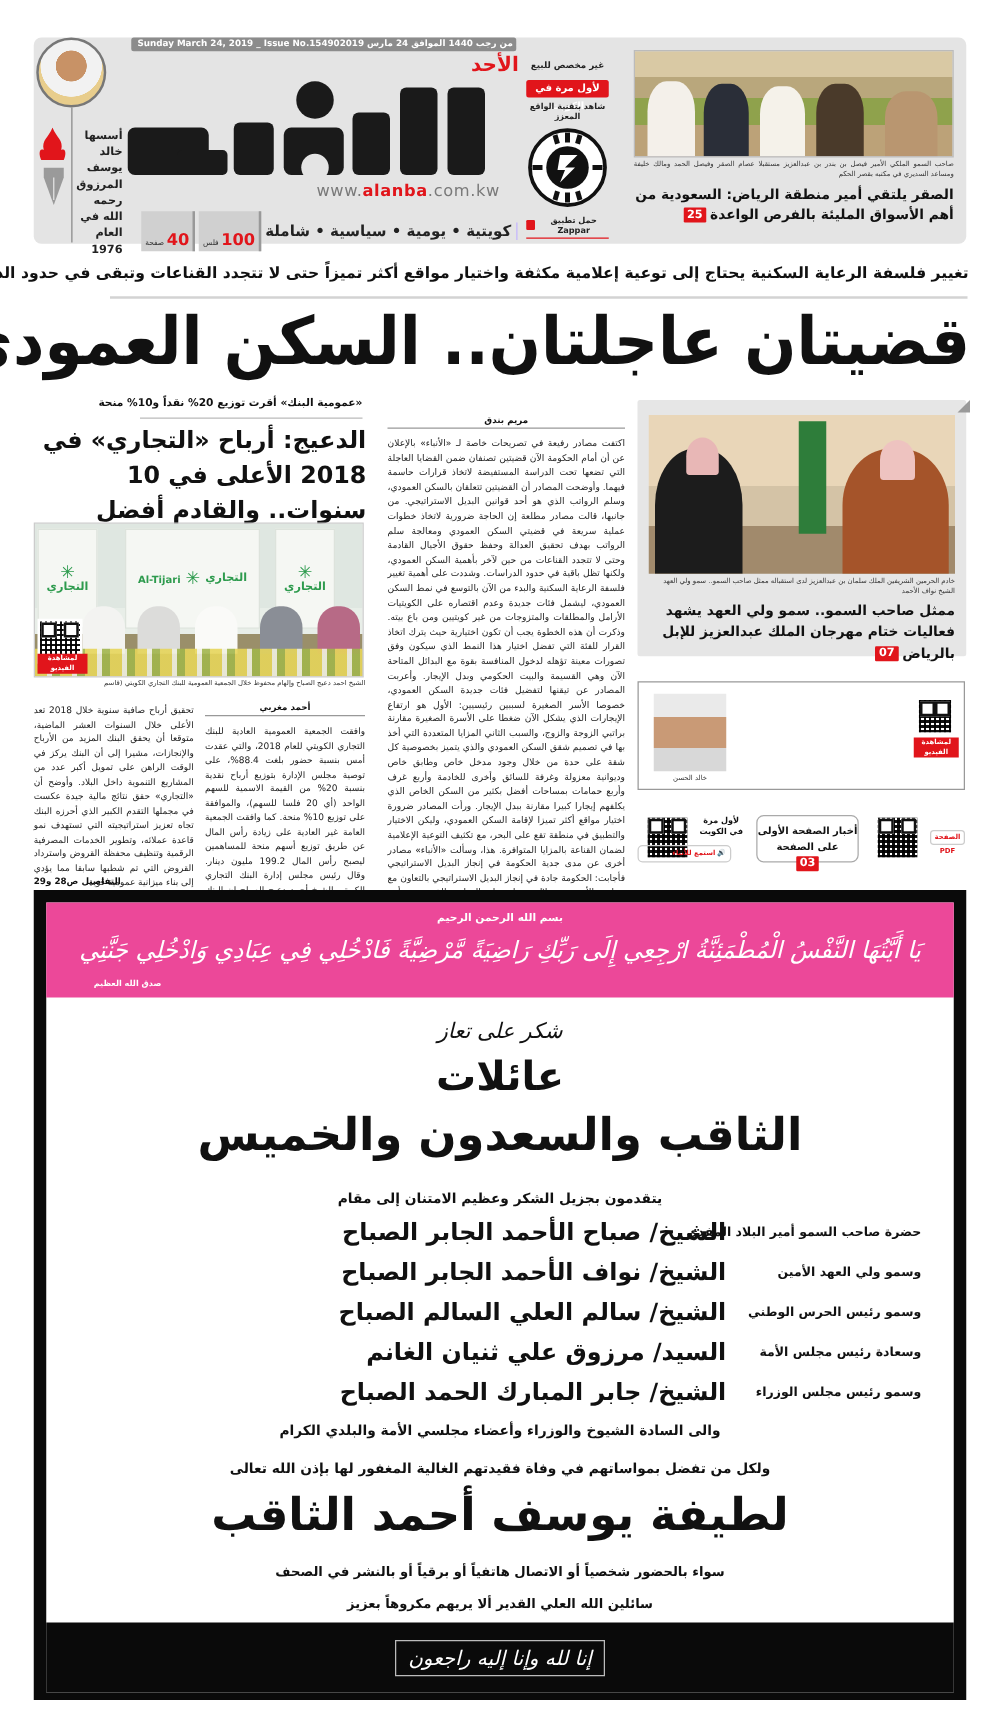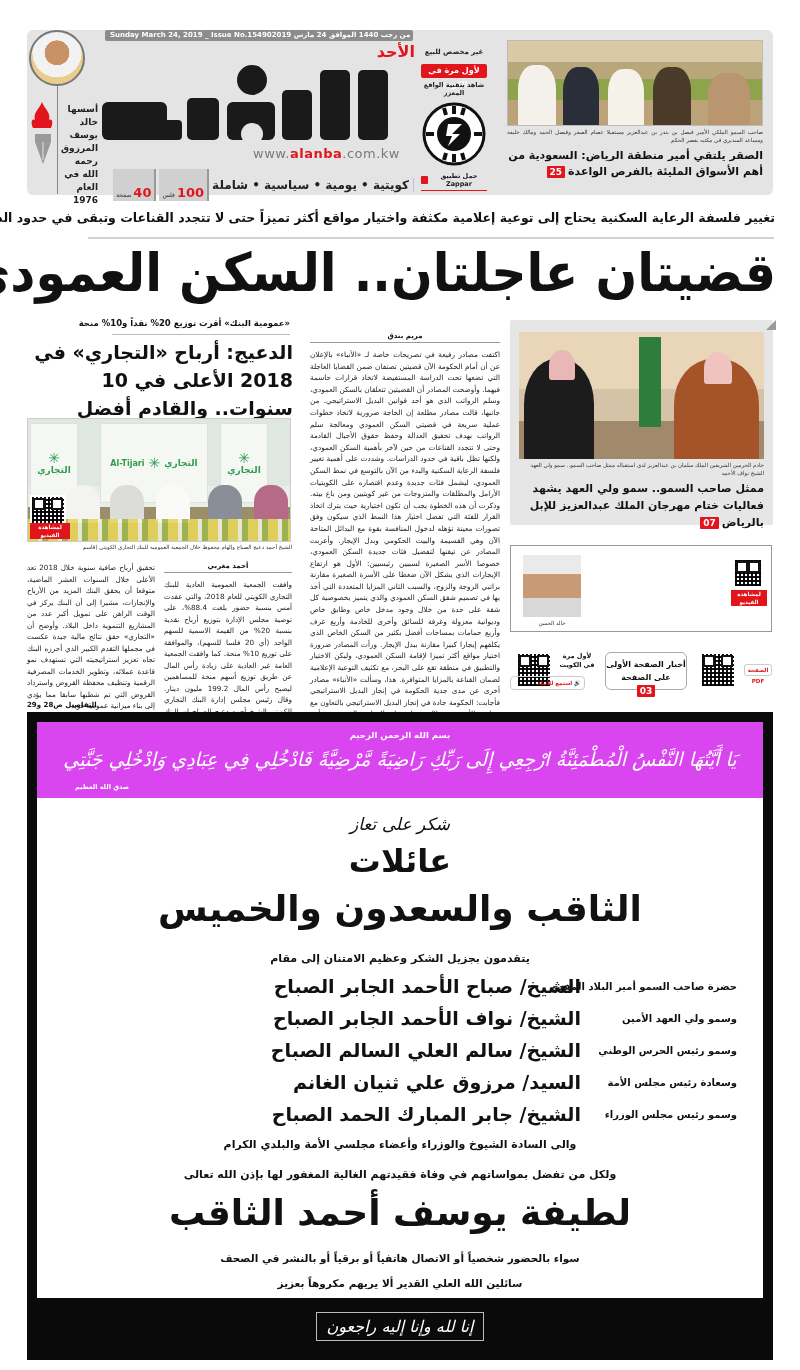--- a/index.html
+++ b/index.html
@@ -94,21 +94,21 @@
 
   .promo-row { position: absolute; left: 510px; top: 650px; width: 262px; height: 56px; }
   .promo-card { position: absolute; left: 95px; top: 2px; width: 82px; height: 38px; border: 1px solid #aaa; border-radius: 6px; text-align: center; font-size: 8px; font-weight: bold; direction: rtl; line-height: 13px; padding-top: 5px; }
   .pdf-label { position: absolute; right: 0; top: 14px; width: 28px; height: 12px; border: 1px solid #ccc; border-radius: 3px; font-size: 5.5px; color: #e1151b; font-weight: bold; text-align: center; line-height: 11px; }
   .listen-label { position: absolute; left: 0; top: 26px; width: 75px; height: 14px; border: 1px solid #ccc; border-radius: 4px; font-size: 5.5px; color: #e1151b; font-weight: bold; text-align: right; padding-right: 3px; line-height: 13px; direction: rtl; }
   .first-kw-small { position: absolute; left: 47px; top: 2px; width: 40px; font-size: 6.5px; font-weight: bold; line-height: 9px; text-align: center; direction: rtl; }
 
   
   .obit { position: absolute; left: 27px; top: 712px; width: 746px; height: 648px; background: #0a0a0a; }
   .obit-inner { position: absolute; left: 10px; top: 10px; right: 10px; bottom: 6px; background: #fff; }
-  .obit-top { position: absolute; left: 0; right: 0; top: 0; height: 76px; background: #d946ef; color: #fff; text-align: center; }
+  .obit-top { position: absolute; left: 0; right: 0; top: 0; height: 76px; background: #ec4899; color: #fff; text-align: center; }
   .bismillah { font-size: 8.5px; font-weight: bold; padding-top: 8px; direction: rtl; }
   .verse { font-family: "DejaVu Serif", serif; font-size: 19px; font-style: italic; margin-top: 8px; direction: rtl; letter-spacing: 0.5px; }
   .sadaq { position: absolute; left: 38px; top: 61px; font-size: 6.5px; font-weight: bold; direction: rtl; }
 
   .thanks-calligraphy { position: absolute; left: 0; right: 0; top: 92px; text-align: center; font-family: "DejaVu Serif", serif; font-style: italic; font-size: 17px; direction: rtl; }
   .families-word { position: absolute; left: 0; right: 0; top: 120px; text-align: center; font-size: 32px; font-weight: bold; direction: rtl; letter-spacing: 4px; }
   .families-names { position: absolute; left: 0; right: 0; top: 166px; text-align: center; font-size: 36px; font-weight: bold; direction: rtl; }
   .intro-line { position: absolute; left: 0; right: 0; top: 230px; text-align: center; font-size: 11px; font-weight: bold; direction: rtl; }
 
   .dignitaries { position: absolute; left: 40px; top: 248px; width: 660px; }

